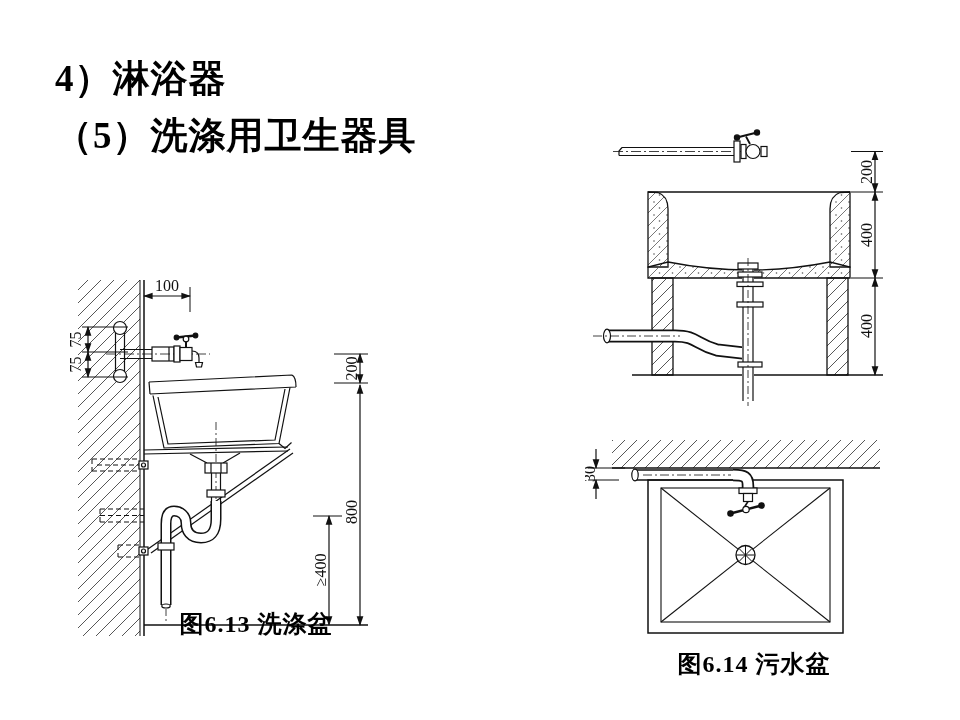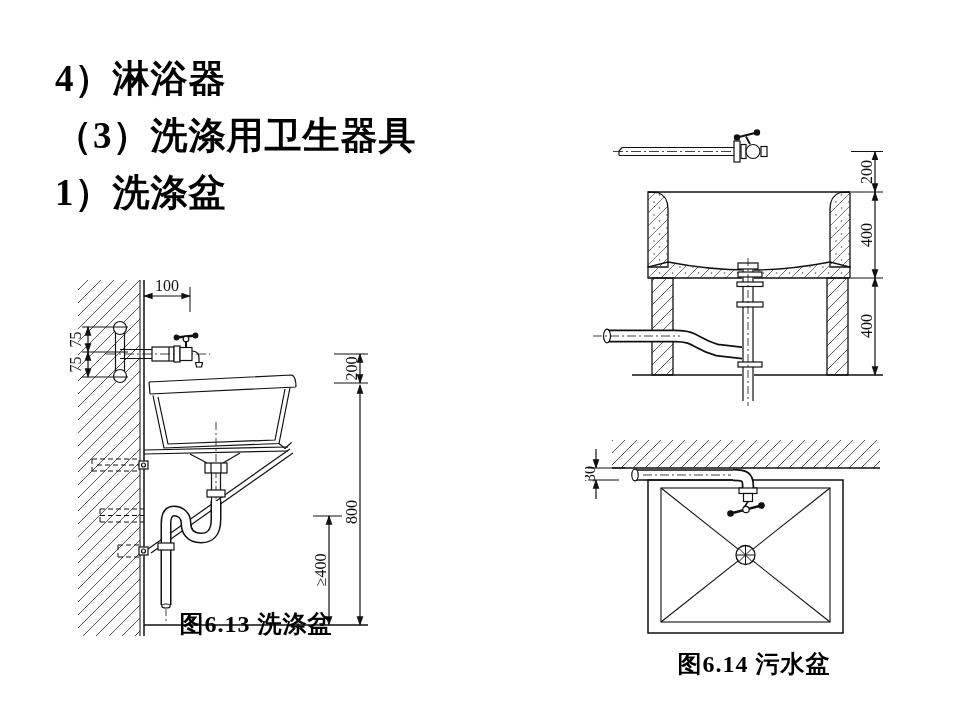--- a/index.html
+++ b/index.html
@@ -17,22 +17,21 @@
   .fig1{left:70px;top:272px;}
   .fig2{left:585px;top:120px;}
 </style>
 </head>
 <body>
 
 <div class="slide">
 
   <div class="title-block">
     <div class="title-line">4）淋浴器</div>
-    <div class="title-line">（3）洗涤用卫生器具</div>
-    <div class="title-line">1）洗涤盆</div>
+    <div class="title-line">（5）洗涤用卫生器具</div>
   </div>
 
   <svg class="fig1" width="310" height="366" viewBox="0 0 310 366">
     <defs>
       <pattern id="hatchA" patternUnits="userSpaceOnUse" width="13" height="13">
         <path d="M-1,14 L14,-1" stroke="#444" stroke-width="0.9" fill="none"></path>
       </pattern>
       <marker id="arrA" viewBox="0 0 10 10" refX="9" refY="5" markerWidth="8" markerHeight="8" orient="auto-start-reverse">
         <path d="M0,1.5 L10,5 L0,8.5 Z" fill="#111"></path>
       </marker>

